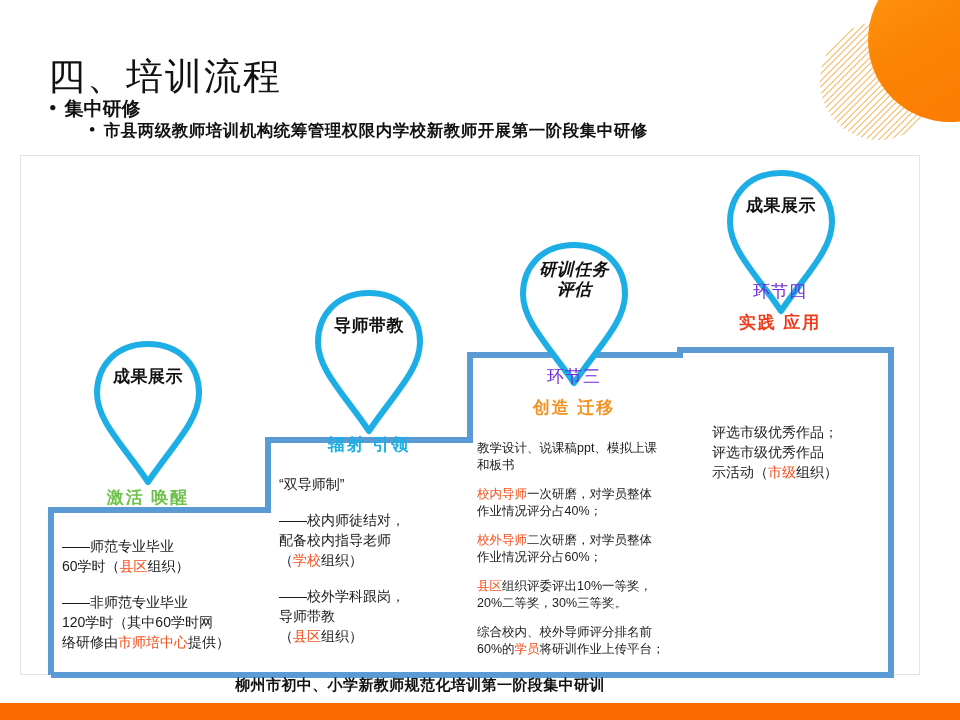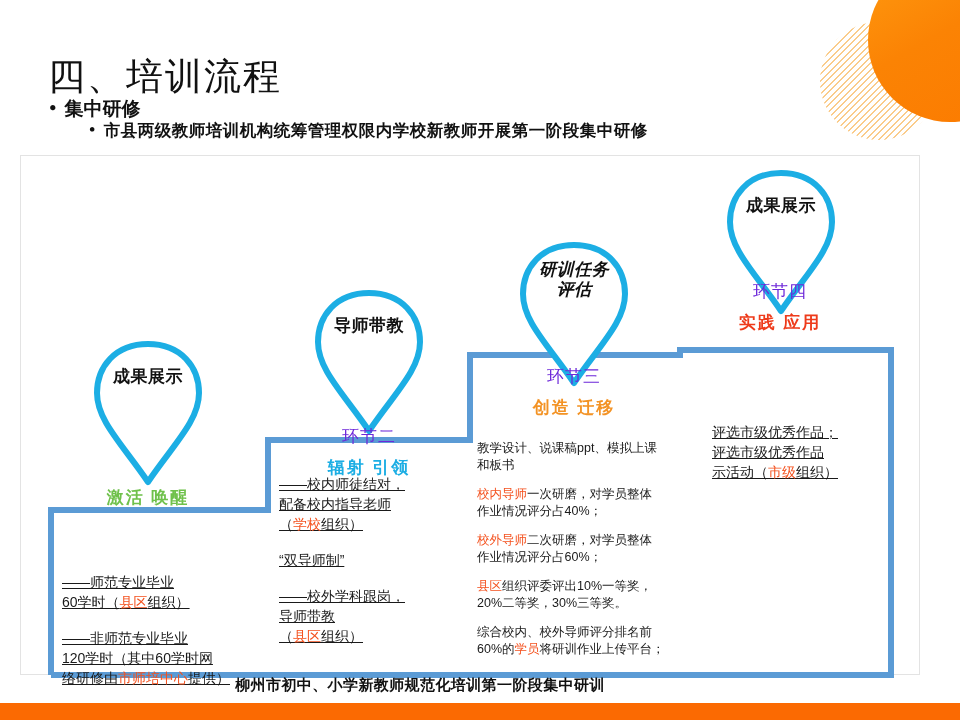--- a/index.html
+++ b/index.html
@@ -143,21 +143,21 @@
   
   .detail {
     position: absolute;
     font-size: 12.5px;
     color: #1a1a1a;
     line-height: 17px;
   }
   .detail p { margin: 0 0 12px 0; }
   .detail p:last-child { margin-bottom: 8px; }
   .detail.big { font-size: 14px; line-height: 20px; }
-  .detail.big p { margin-bottom: 16px; text-decoration: underline; }
+  .detail.big p { margin-bottom: 16px; }
   .hl-red { color: #f4511e; }
 
   
   .caption {
     position: absolute;
     left: 0; top: 676px;
     width: 840px;
     text-align: center;
     font-size: 15px;
     font-weight: bold;
@@ -193,38 +193,37 @@
 
   <div class="pin" style="left:89px; top:339px;">
     <svg width="118" height="148" viewBox="0 0 118 148">
       <path d="M59 5 C26 5 8 28 8 54 C8 82 34 106 59 143 C84 106 110 82 110 54 C110 28 92 5 59 5 Z" fill="#ffffff" stroke="#1CAEE4" stroke-width="6" stroke-linejoin="round"></path>
     </svg>
     <div class="pin-label">成果展示</div>
   </div>
   <div class="stage-head" style="left:68px; top:478px;">
     <div class="step-sub" style="color: rgb(111, 193, 75);">激活 唤醒</div>
   </div>
-  <div class="detail big" style="left: 62px; top: 536px; width: 215px; margin-top: 36px;">
+  <div class="detail big" style="left: 62px; top: 536px; width: 215px;">
       <p><span>——师范专业毕业</span><br><span>60学时（</span><span class="hl-red">县区</span><span>组织）</span></p>
       <p><span>——非师范专业毕业</span><br><span>120学时（其中60学时网</span><br><span>络研修由</span><span class="hl-red">市师培中心</span><span>提供）</span></p>
     </div>
 
   <div class="pin" style="left:310px; top:288px;">
     <svg width="118" height="148" viewBox="0 0 118 148">
       <path d="M59 5 C26 5 8 28 8 54 C8 82 34 106 59 143 C84 106 110 82 110 54 C110 28 92 5 59 5 Z" fill="#ffffff" stroke="#1CAEE4" stroke-width="6" stroke-linejoin="round"></path>
     </svg>
     <div class="pin-label">导师带教</div>
   </div>
   <div class="stage-head" style="left:289px; top:425px;">
-    <div class="step-name">环节二</div>
     <div class="step-sub" style="color: rgb(28, 174, 228);">辐射 引领</div>
   </div>
   <div class="detail big" style="left: 279px; top: 474px; width: 205px;">
+      <p><span>“双导师制”</span></p>
       <p><span>——校内师徒结对，</span><br><span>配备校内指导老师</span><br><span>（</span><span class="hl-red">学校</span><span>组织）</span></p>
-      <p><span>“双导师制”</span></p>
       <p><span>——校外学科跟岗，</span><br><span>导师带教</span><br><span>（</span><span class="hl-red">县区</span><span>组织）</span></p>
     </div>
 
   <div class="pin two-line" style="left:515px; top:240px;">
     <svg width="118" height="148" viewBox="0 0 118 148">
       <path d="M59 5 C26 5 8 28 8 54 C8 82 34 106 59 143 C84 106 110 82 110 54 C110 28 92 5 59 5 Z" fill="#ffffff" stroke="#1CAEE4" stroke-width="6" stroke-linejoin="round"></path>
     </svg>
     <div class="pin-label">
         <div>研训任务</div>
         <div>评估</div>

